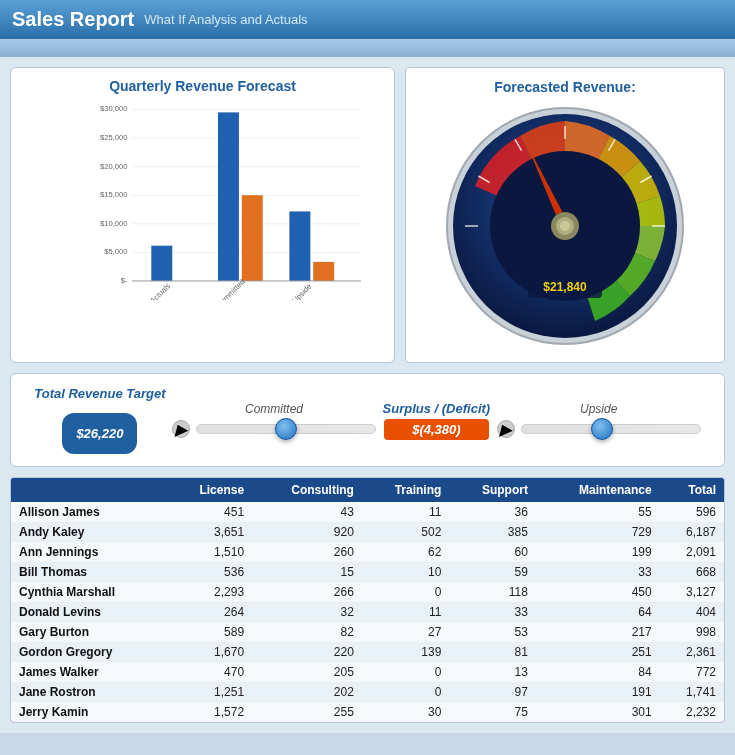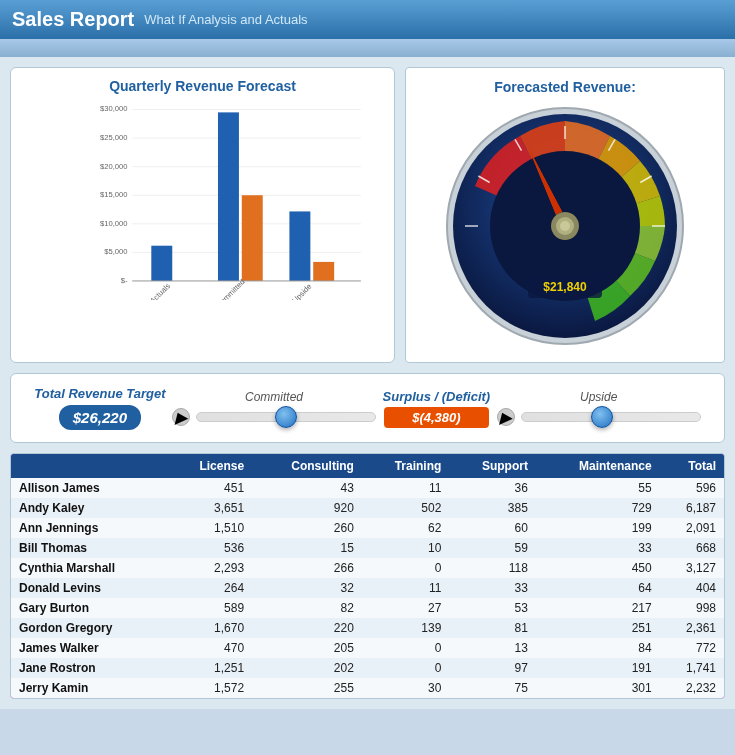--- a/index.html
+++ b/index.html
@@ -102,25 +102,25 @@
     }
     .target-label {
       color: #2060a0;
       font-size: 13px;
       font-weight: bold;
     }
     .target-value {
       background: #2060a0;
       color: white;
       border-radius: 12px;
-      padding: 4px 14px;
-      font-size: 15px;
+      padding: 13px 14px;
+      font-size: 13px;
       font-weight: bold;
       display: inline-block;
-      margin-top: 4px;
+      margin-top: 12px;
     }
     .deficit-value {
       background: #e85000;
       color: white;
       border-radius: 4px;
       padding: 3px 28px;
       font-size: 13px;
       font-weight: bold;
       display: inline-block;
       margin-top: 3px;

